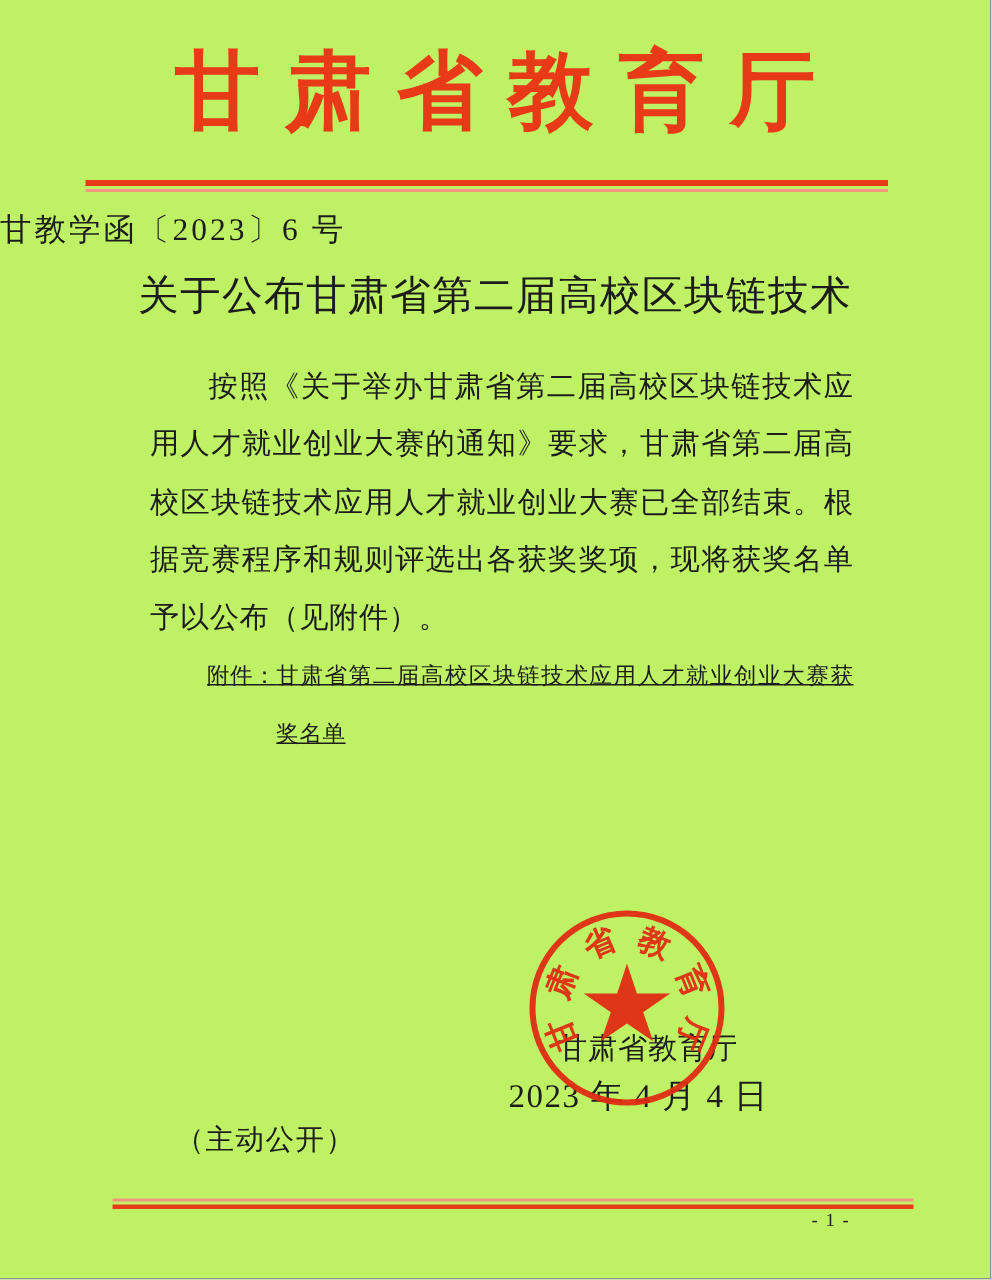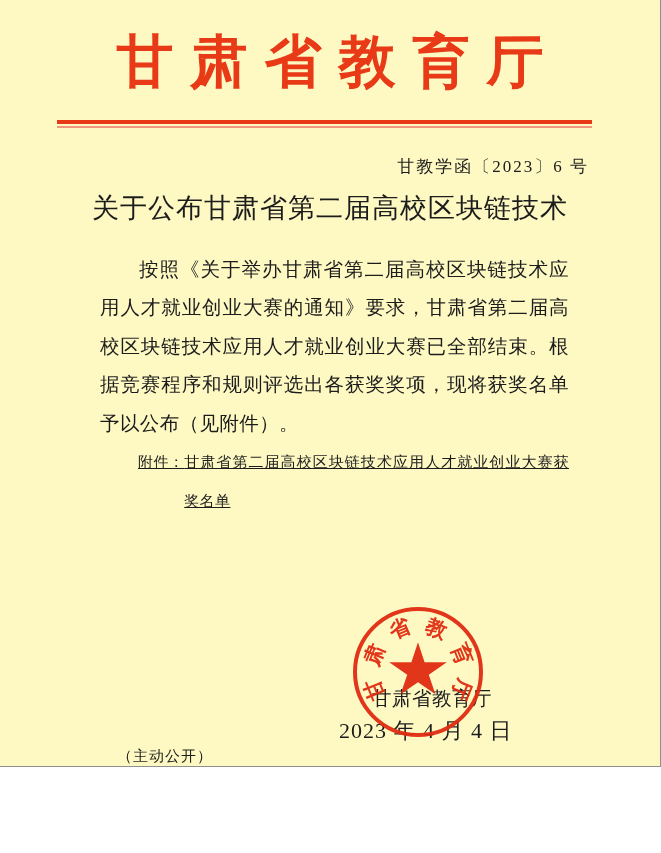--- a/index.html
+++ b/index.html
@@ -5,22 +5,22 @@
   :root{
     --accent:#e93a18;
     --accent-light:#f1967f;
     --seal:#e02c12;
     --ink:#1c1c1c;
   }
   *{margin:0;padding:0;box-sizing:border-box;}
   html,body{background:#fff;}
   .page{
     position:relative;
-    width:661px;height:767px;
-    background:#fef9c3;
+    width:661px;height:853px;
+    background:#bef264;
     border-right:1px solid #8f8f8f;
     border-bottom:1px solid #8f8f8f;
     overflow:hidden;
     font-family:"Liberation Serif","DejaVu Serif",serif;
     color:var(--ink);
   }
   .agency-name{
     margin-top:20px;
     text-align:center;
     color:var(--accent);
@@ -29,23 +29,22 @@
     letter-spacing:17px;
     padding-left:17px;
     line-height:84px;
     white-space:nowrap;
   }
   .rule-top{margin:16px 68px 0 57px;}
   .rule-top .thick{height:4px;background:var(--accent);}
   .rule-top .gap{height:2px;}
   .rule-top .thin{height:1.5px;background:var(--accent-light);}
   .doc-number{
-    margin:27px 71px 0 0;
-    text-align:right;
-    font-size:17px;
+    margin:11px 71px 0 0;
+    font-size:21px;
     letter-spacing:2px;
   }
   .doc-title{
     margin-top:12px;
     text-align:center;
     font-size:27px;
     font-weight:normal;
     line-height:37px;
     letter-spacing:1px;
   }
@@ -71,21 +70,21 @@
   .sign-agency{
     position:absolute;left:372px;top:685px;
     font-size:19.5px;letter-spacing:0.5px;z-index:1;
   }
   .sign-date{
     position:absolute;left:339px;top:716px;
     font-size:22px;letter-spacing:1px;z-index:1;
   }
   .disclosure{
     position:absolute;left:117px;top:747px;
-    font-size:15px;letter-spacing:1px;
+    font-size:19px;letter-spacing:1px;
   }
   
   .seal{
     position:absolute;left:353px;top:607px;
     width:130px;height:130px;
     border:4.5px solid var(--seal);
     border-radius:50%;
     z-index:2;
     background:transparent;
     opacity:0.95;

